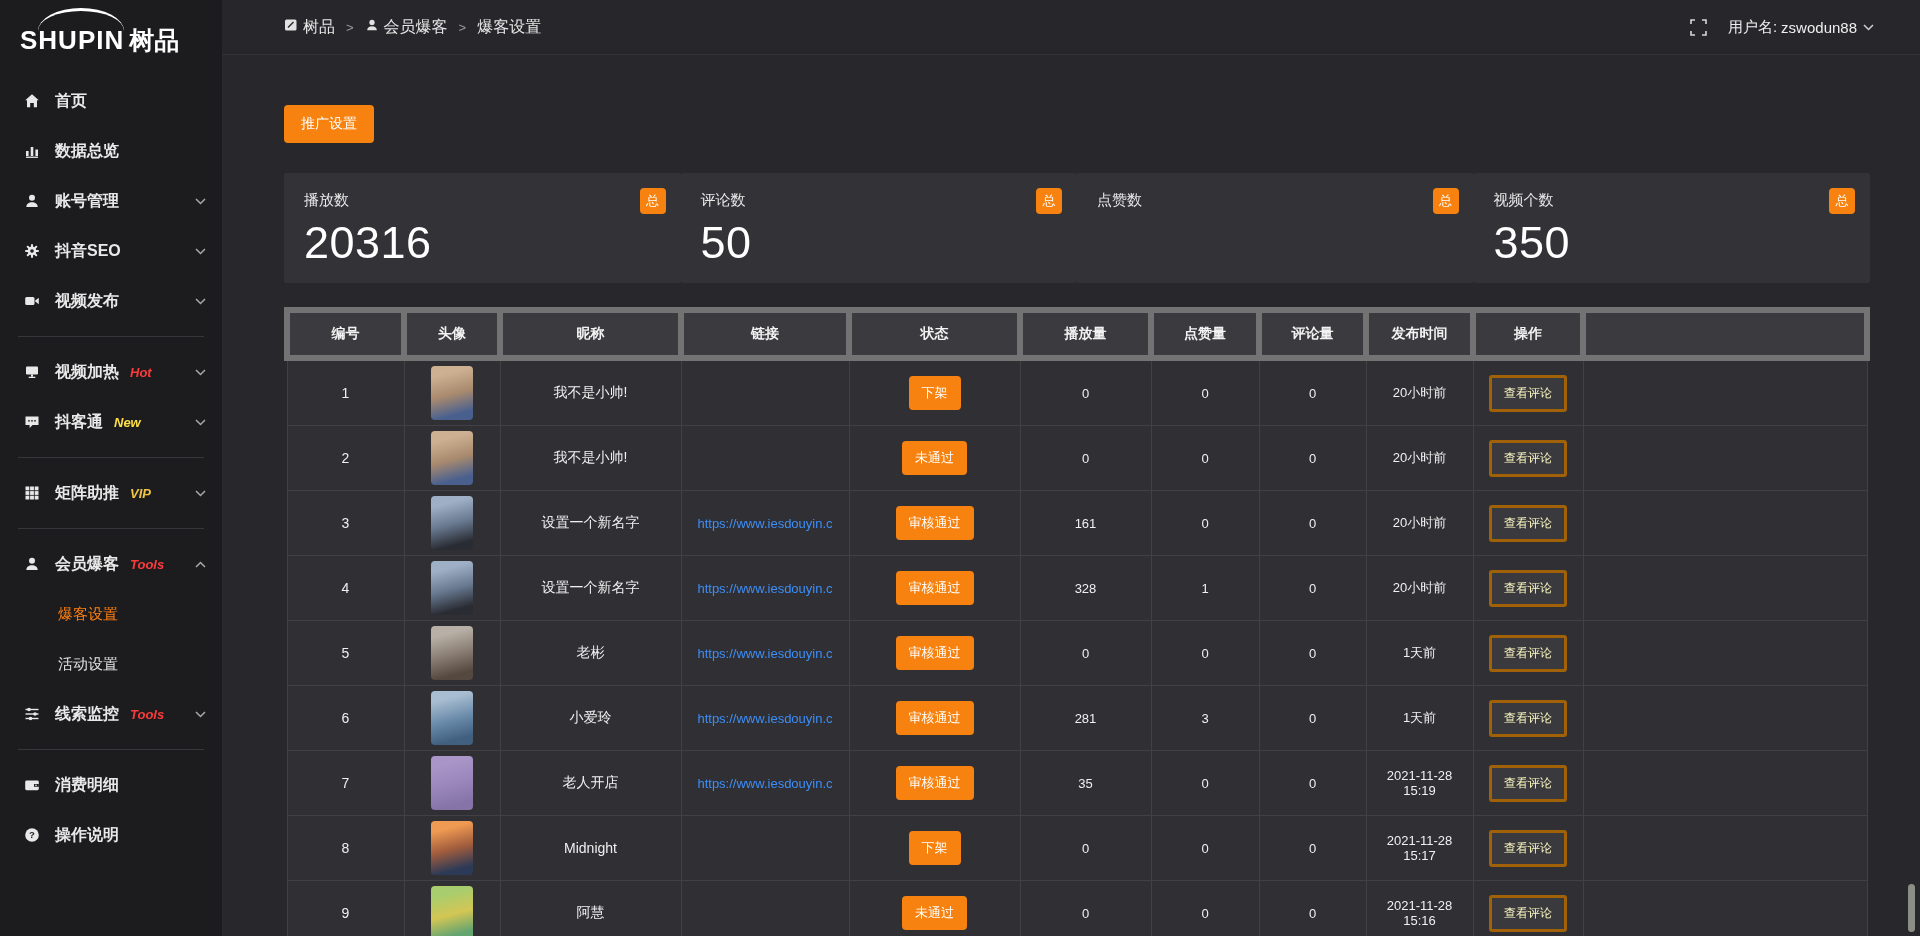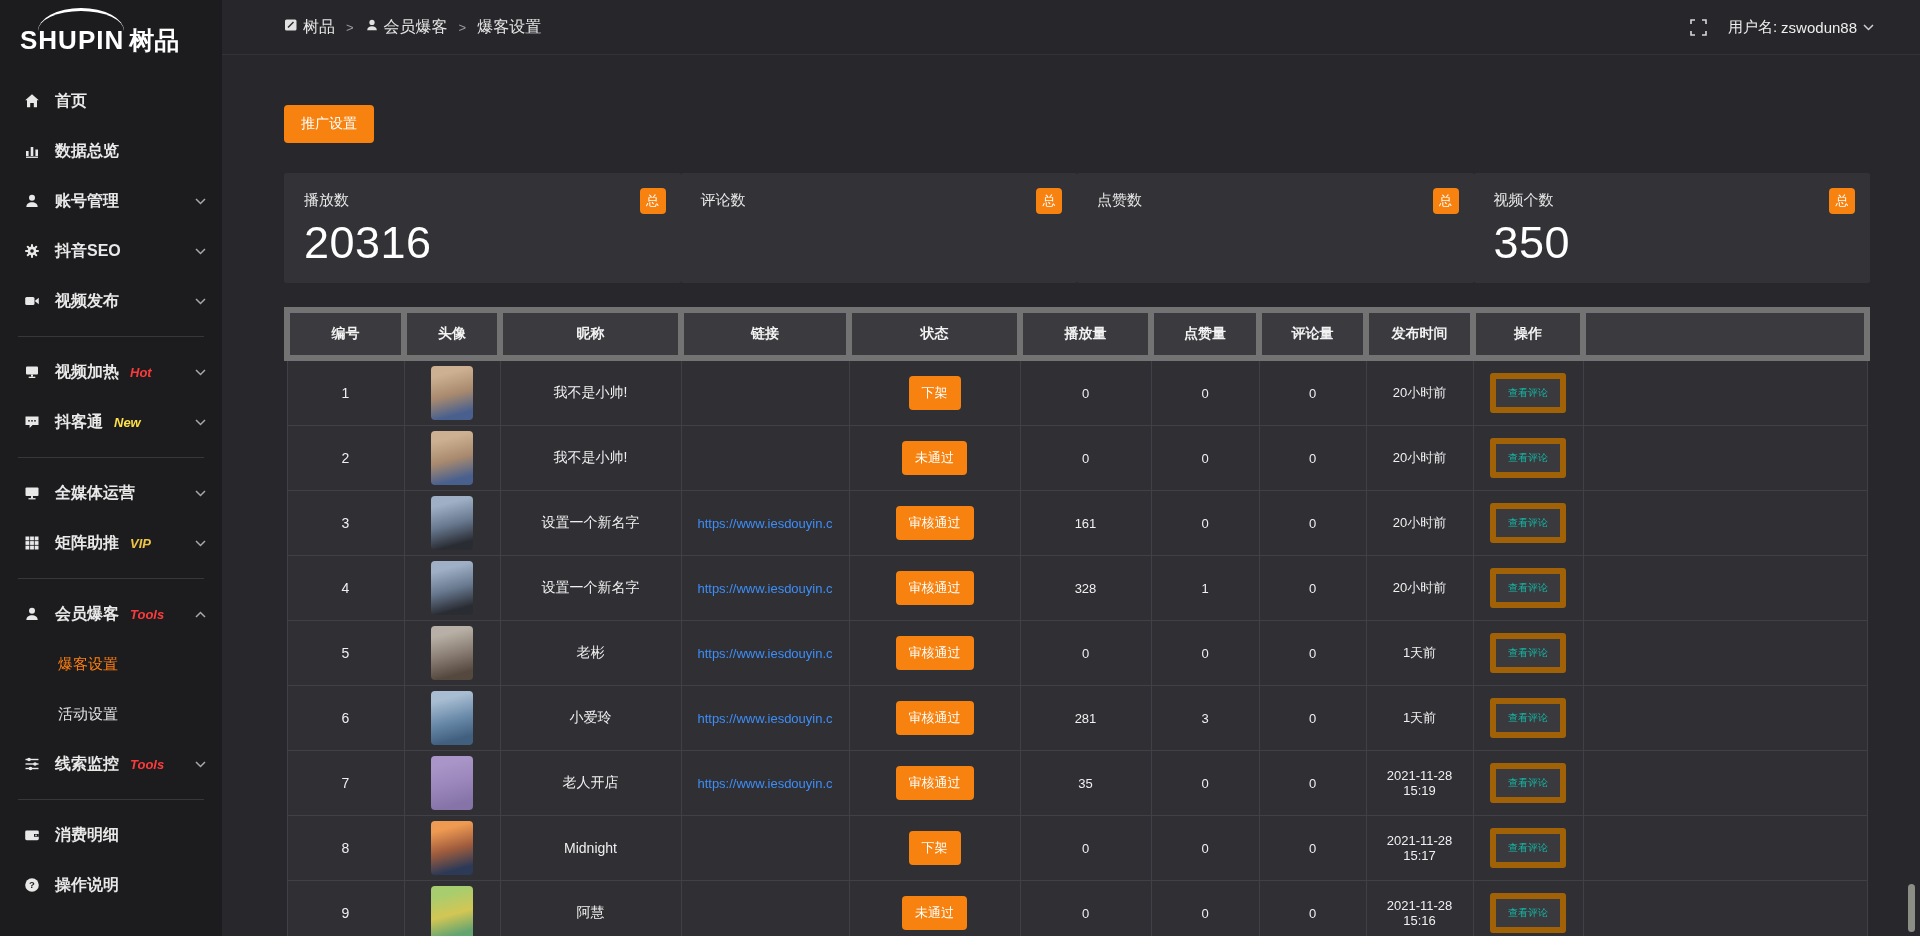--- a/index.html
+++ b/index.html
@@ -49,22 +49,22 @@
 
   
   table{margin-top:24px;width:100%;border-collapse:collapse;table-layout:fixed;}
   th{height:40px;background:#3a3a3f;border:6px solid #737373;font-size:14px;font-weight:700;color:#f2f2f2;}
   td{height:64px;background:#2f2f34;border:1px solid #404046;text-align:center;vertical-align:middle;
     font-size:13px;color:#f0f0f0;padding:0 6px;overflow:hidden;}
   .avatar{width:42px;height:54px;border-radius:4px;margin:0 auto;}
   .link{color:#3e8ef7;white-space:nowrap;overflow:hidden;display:block;cursor:pointer;}
   .status-btn{background:#f7820f;color:#fff;border:0;border-radius:4px;padding:8px 13px;
     font-size:13px;cursor:pointer;font-family:inherit;}
-  .action-btn{background:#39393e;color:#14b8a6;border:6px solid #a16207;border-radius:3px;
-    padding:7px 12px;font-size:10px;cursor:pointer;font-family:inherit;}
+  .action-btn{background:#39393e;color:#fef9c3;border:3px solid #a16207;border-radius:3px;
+    padding:7px 12px;font-size:12px;cursor:pointer;font-family:inherit;}
   .nickname{font-size:14px;}
   .cell-id{font-size:14px;}
 
   
   .v-scroll{position:fixed;right:5px;top:884px;width:7px;height:48px;background:#9ba095;
     border-radius:4px;opacity:.85;}
 </style>
 </head>
 <body>
 
@@ -181,37 +181,20 @@
           </span>
           <span>抖客通</span>
           <span class="tag" style="color: #fde047;">New</span>
           <span class="chev">
             <svg width="11" height="7" viewBox="0 0 11 7" fill="none" stroke="#a8a8a8" stroke-width="1.5">
               <path d="M1 1l4.5 4.5L10 1"></path>
             </svg>
           </span>
         </div>
         <div class="divider"></div>
-        <div class="nav-item">
-          <span class="icn">
-            <svg width="16" height="16" viewBox="0 0 16 16">
-              <g fill="#e8e8e8">
-                <rect x="1.5" y="2.5" width="13" height="8.6" rx="1"></rect>
-                <rect x="7" y="11.1" width="2" height="2"></rect>
-                <rect x="4.5" y="13.1" width="7" height="1.3"></rect>
-              </g>
-            </svg>
-          </span>
-          <span>全媒体运营</span>
-          <span class="chev">
-            <svg width="11" height="7" viewBox="0 0 11 7" fill="none" stroke="#a8a8a8" stroke-width="1.5">
-              <path d="M1 1l4.5 4.5L10 1"></path>
-            </svg>
-          </span>
-        </div>
         <div class="nav-item">
           <span class="icn">
             <svg width="16" height="16" viewBox="0 0 16 16">
               <g fill="#e8e8e8">
                 <rect x="1.5" y="1.5" width="3.8" height="3.8"></rect>
                 <rect x="6.1" y="1.5" width="3.8" height="3.8"></rect>
                 <rect x="10.7" y="1.5" width="3.8" height="3.8"></rect>
                 <rect x="1.5" y="6.1" width="3.8" height="3.8"></rect>
                 <rect x="6.1" y="6.1" width="3.8" height="3.8"></rect>
                 <rect x="10.7" y="6.1" width="3.8" height="3.8"></rect>
@@ -348,20 +331,21 @@
       <button class="promo-btn">推广设置</button>
       <div class="cards" id="cards">
           <div class="card">
             <div class="card-label">播放数</div>
             <div class="card-badge">总</div>
             <div class="card-value">20316</div>
           </div>
           <div class="card">
             <div class="card-label">评论数</div>
             <div class="card-badge">总</div>
+            <div class="card-value">50</div>
           </div>
           <div class="card">
             <div class="card-label">点赞数</div>
             <div class="card-badge">总</div>
           </div>
           <div class="card">
             <div class="card-label">视频个数</div>
             <div class="card-badge">总</div>
             <div class="card-value">350</div>
           </div>

